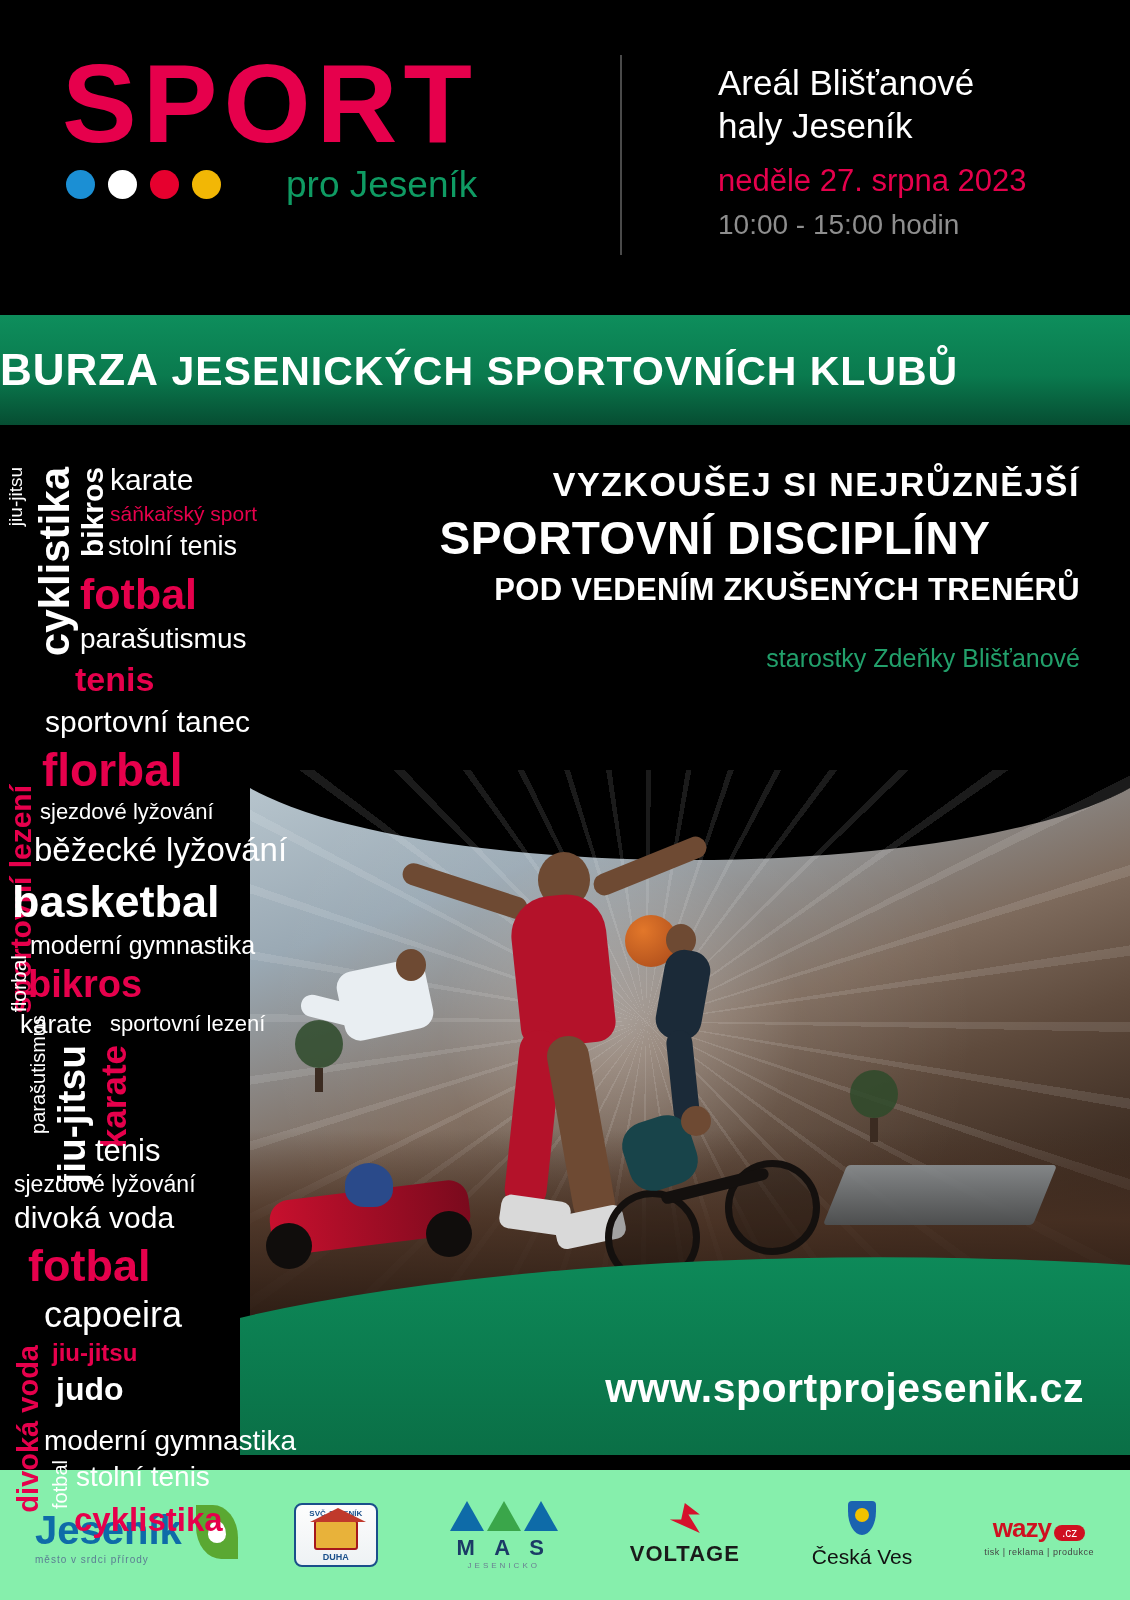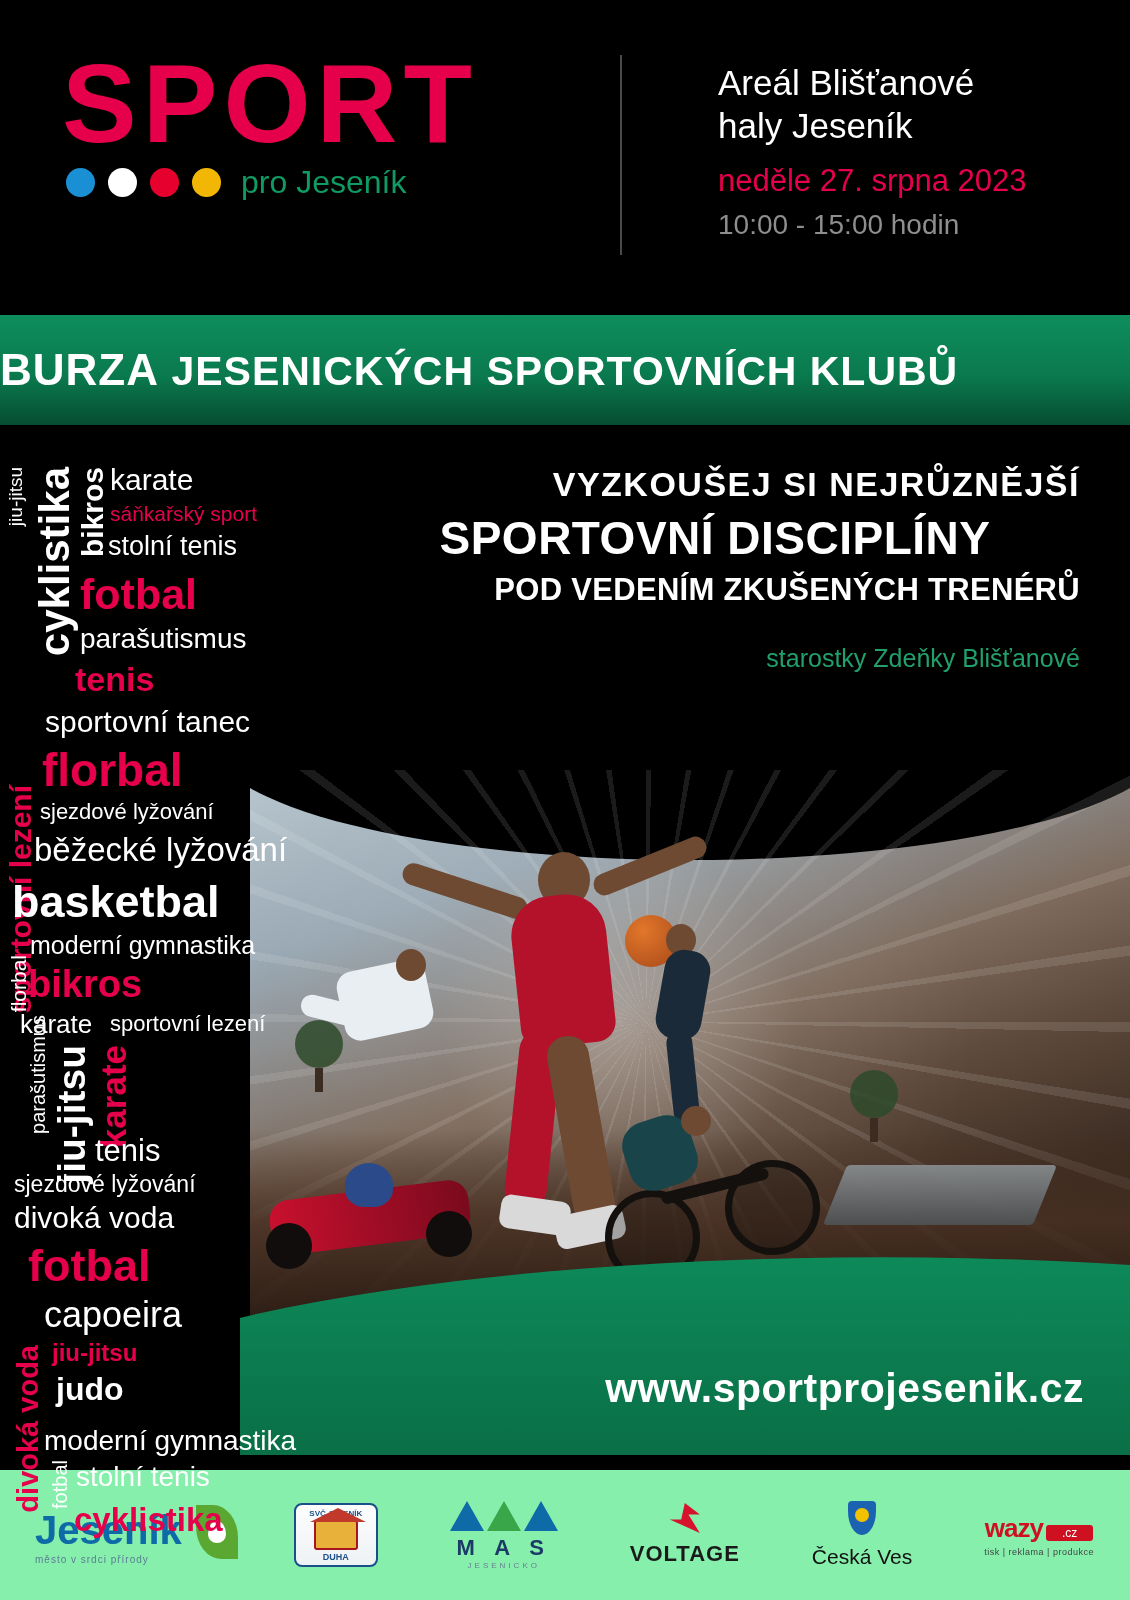--- a/index.html
+++ b/index.html
@@ -34,24 +34,25 @@
   }
   .logo-second-row {
     display:flex;
     align-items:center;
     margin-top:6px;
     margin-left:4px;
   }
   .dots { display:flex; gap:13px; margin-right:20px; }
   .dot { width:29px; height:29px; border-radius:50%; }
   .logo-pro {
-    font-size:32px;
+    font-size:37px;
     color:#0f9b63;
     font-weight:500;
     line-height:1;
+    margin-left:45px;
   }
   .header-divider {
     position:absolute;
     left:620px;
     top:55px;
     width:2px;
     height:200px;
     background:#4a4a4a;
   }
   .header-info {
@@ -386,21 +387,21 @@
     position:relative;
   }
   .cves-shield:after{
     content:""; position:absolute; left:7px; top:7px; width:14px; height:14px;
     background:#f2c200; border-radius:50%;
   }
   .cves-text { font-size:21px; color:#111; }
   .wazy { display:flex; flex-direction:column; align-items:center; }
   .wazy-top { display:flex; align-items:baseline; }
   .wazy-w { font-size:26px; font-weight:bold; color:#cf1020; letter-spacing:-1px; }
-  .wazy-cz { font-size:12px; background:#cf1020; color:#fff; padding:1px 16px; margin-left:3px; border-radius:3px;}
+  .wazy-cz { font-size:12px; background:#cf1020; color:#fff; padding:1px 8px; margin-left:3px; border-radius:8px;}
   .wazy-sub { font-size:9px; color:#444; letter-spacing:.5px; margin-top:3px;}
 </style>
 </head>
 <body>
 
 <div class="header">
   <div class="logo-block">
     <div class="logo-sport">SPORT</div>
     <div class="logo-second-row">
       <div class="dots">

